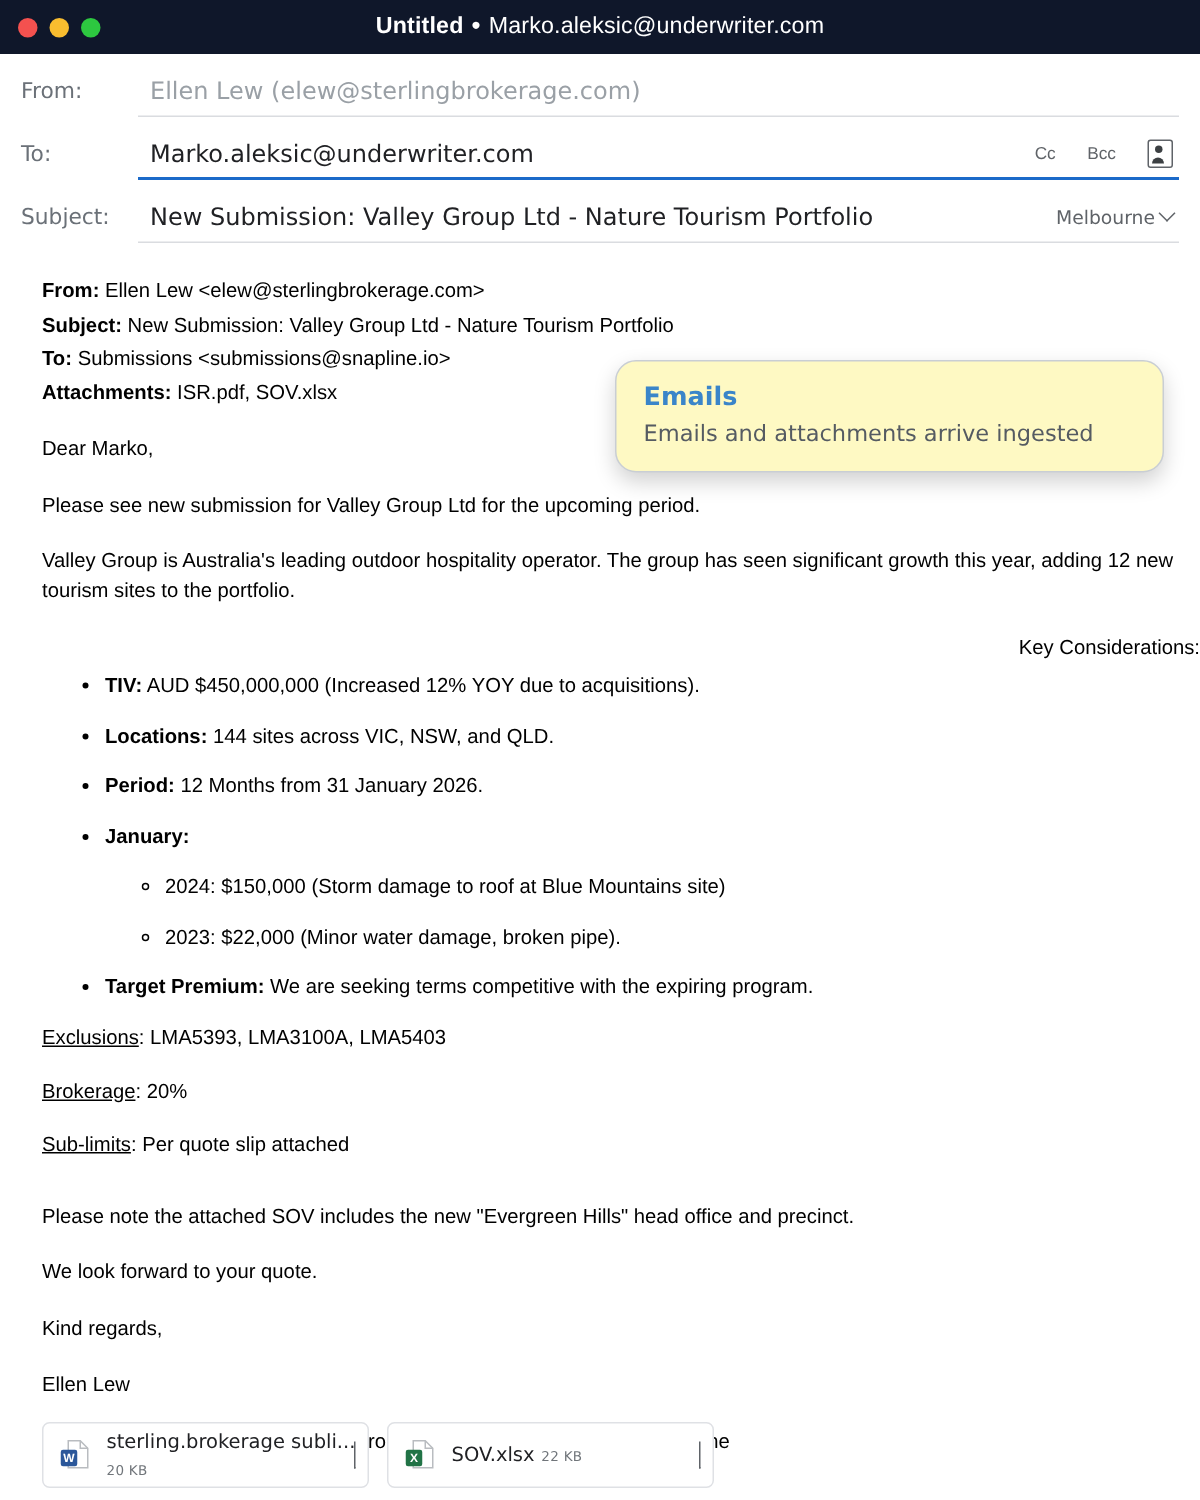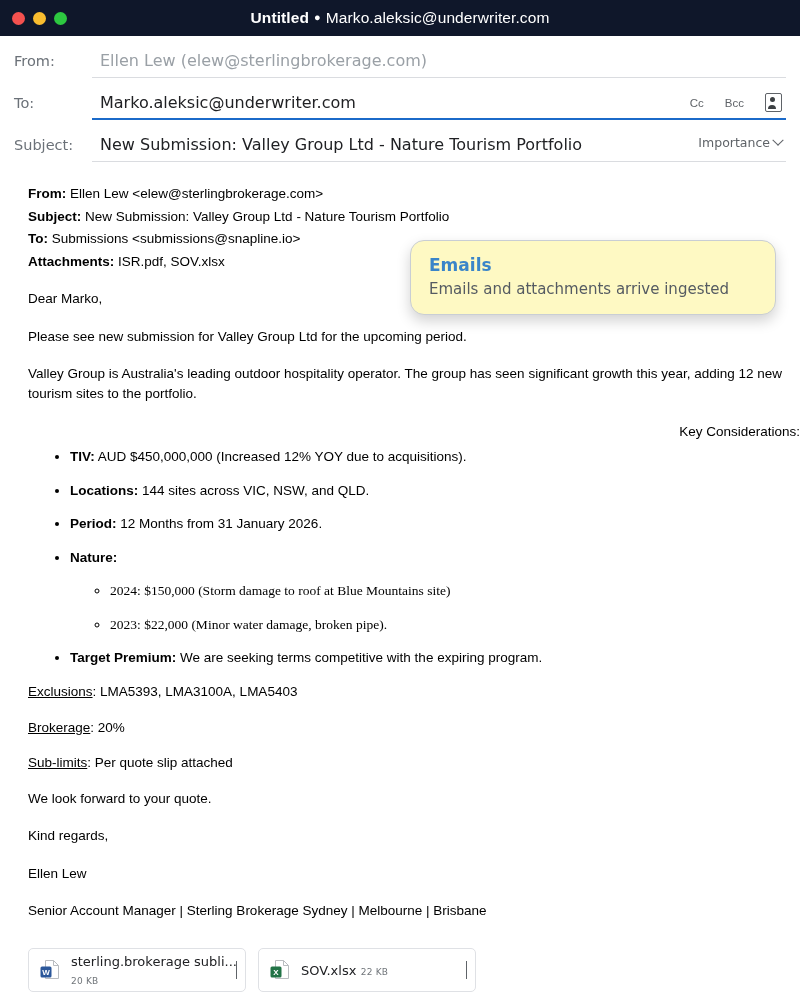--- a/index.html
+++ b/index.html
@@ -64,21 +64,21 @@
     flex: none;
     color: #6b7178;
     font-size: 14.5px;
     padding-bottom: 9px;
     font-family: "DejaVu Sans", sans-serif;
   }
   .field-box {
     flex: 1;
     min-width: 0;
     display: flex;
-    align-items: flex-start;
+    align-items: center;
     border-bottom: 1px solid #dadce0;
     padding: 0 4px 7px 8px;
     position: relative;
   }
   .field-box.focused { border-bottom: 2px solid #1b6ac9; padding-bottom: 6px; }
   .field-value {
     flex: 1;
     min-width: 0;
     font-size: 16px;
     color: #202124;
@@ -170,21 +170,20 @@
     list-style: disc;
   }
   ul.lvl1 > li {
     margin-bottom: 14px;
     font-size: 13.5px;
   }
   ul.lvl2 {
     margin: 14px 4px 6px 0;
     padding-left: 40px;
     list-style: circle;
-    font-family: Liberation Serif, serif;
   }
   ul.lvl2 > li {
     margin-bottom: 14px;
     font-size: 13.5px;
   }
   li b { font-weight: bold; }
 
   .terms { margin-top: 14px; }
   .term-line { margin: 0 0 16px 0; font-size: 13.5px; }
   .term-line u { text-decoration: underline; }
@@ -296,21 +295,21 @@
       </div>
     </div>
   </div>
 
   <div class="field-row">
     <div class="field-label">Subject:</div>
     <div class="field-box">
       <div class="field-value">New Submission: Valley Group Ltd - Nature Tourism Portfolio</div>
       <div class="field-trail">
         <span class="importance">
-          <span>Importance</span>
+          <span>Melbourne</span>
           <span class="chev"></span>
         </span>
       </div>
     </div>
   </div>
 
 </div>
 
 <div class="body-area">
 
@@ -345,37 +344,38 @@
     <li>
       <b>TIV:</b><span> AUD $450,000,000 (Increased 12% YOY due to acquisitions).</span>
     </li>
     <li>
       <b>Locations:</b><span> 144 sites across VIC, NSW, and QLD.</span>
     </li>
     <li>
       <b>Period:</b><span> 12 Months from 31 January 2026.</span>
     </li>
     <li>
-      <b>Nature:</b>
+      <b>January:</b>
       <ul class="lvl2">
         <li>2024: $150,000 (Storm damage to roof at Blue Mountains site)</li>
         <li>2023: $22,000 (Minor water damage, broken pipe).</li>
       </ul>
     </li>
     <li>
       <b>Target Premium:</b><span> We are seeking terms competitive with the expiring program.</span>
     </li>
   </ul>
 
   <div class="terms">
     <p class="term-line"><u>Exclusions</u><span>: LMA5393, LMA3100A, LMA5403</span></p>
     <p class="term-line"><u>Brokerage</u><span>: 20%</span></p>
     <p class="term-line"><u>Sub-limits</u><span>: Per quote slip attached</span></p>
   </div>
 
+  <p class="p" style="margin-top:28px;">Please note the attached SOV includes the new "Evergreen Hills" head office and precinct.</p>
   <p class="p">We look forward to your quote.</p>
   <p class="p">Kind regards,</p>
   <p class="sig-name">Ellen Lew</p>
   <p class="p">Senior Account Manager | Sterling Brokerage Sydney | Melbourne | Brisbane</p>
 
 </div>
 
 <div class="callout">
   <div class="callout-title">Emails</div>
   <div class="callout-sub">Emails and attachments arrive ingested</div>

